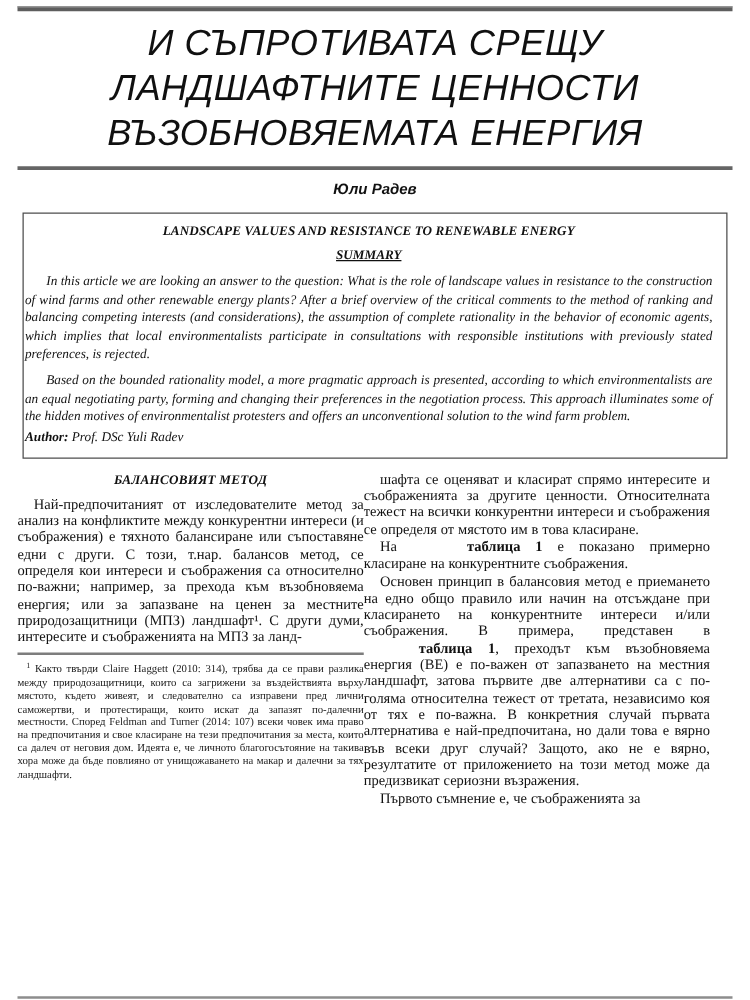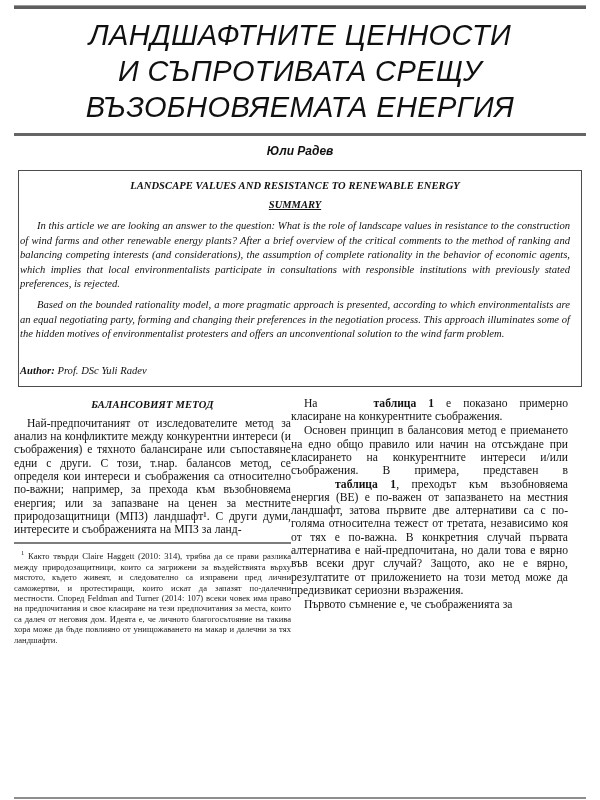--- a/index.html
+++ b/index.html
@@ -121,21 +121,21 @@
     text-align: justify;
     text-indent: 17px;
     margin-top: 6px;
     hyphens: auto;
   }
   .abs-author {
     font-family: "Liberation Serif", "DejaVu Serif", serif;
     font-style: italic;
     font-size: 10.6px;
     line-height: 15px;
-    margin-top: 21px;
+    margin-top: 1px;
   }
   .abs-author b { font-weight: bold; }
 
   
   .columns {
     margin-top: 10px;
     display: flex;
     gap: 0;
     align-items: flex-start;
   }
@@ -205,22 +205,22 @@
   }
 </style>
 </head>
 <body>
 
 <div class="page">
 
   <div class="rule-top"></div>
 
   <div class="title-block">
+    <div class="title-line">И СЪПРОТИВАТА СРЕЩУ</div>
     <div class="title-line">ЛАНДШАФТНИТЕ ЦЕННОСТИ</div>
-    <div class="title-line">И СЪПРОТИВАТА СРЕЩУ</div>
     <div class="title-line">ВЪЗОБНОВЯЕМАТА ЕНЕРГИЯ</div>
   </div>
 
   <div class="rule-under-title"></div>
 
   <div class="byline">
     <div class="author">Юли Радев</div>
   </div>
 
   <div class="abstract-box">
@@ -237,20 +237,21 @@
       <div class="sec-head">БАЛАНСОВИЯТ МЕТОД</div>
       <div class="body-p">Най-предпочитаният от изследователите метод за анализ на конфликтите между конкурентни интереси (и съображения) е тяхното балансиране или съпоставяне едни с други. С този, т.нар. балансов метод, се определя кои интереси и съображения са относително по-важни; например, за прехода към възобновяема енергия; или за запазване на ценен за местните природозащитници (МПЗ) ландшафт¹. С други думи, интересите и съображенията на МПЗ за ланд-</div>
 
       <div class="footnote-wrap">
         <div class="rule-footnote"></div>
         <div class="footnote"><sup>1</sup> <span>Както твърди Claire Haggett (2010: 314), трябва да се прави разлика между природозащитници, които са загрижени за въздействията върху мястото, където живеят, и следователно са изправени пред лични саможертви, и протестиращи, които искат да запазят по-далечни местности. Според Feldman and Turner (2014: 107) всеки човек има право на предпочитания и свое класиране на тези предпочитания за места, които са далеч от неговия дом. Идеята е, че личното благогосътояние на такива хора може да бъде повлияно от унищожаването на макар и далечни за тях ландшафти.</span></div>
       </div>
     </div>
 
     <div class="col">
+      <div class="body-p">шафта се оценяват и класират спрямо интересите и съображенията за другите ценности. Относителната тежест на всички конкурентни интереси и съображения се определя от мястото им в това класиране.</div>
       <div class="body-p">На <b>таблица 1</b> е показано примерно класиране на конкурентните съображения.</div>
       <div class="body-p">Основен принцип в балансовия метод е приемането на едно общо правило или начин на отсъждане при класирането на конкурентните интереси и/или съображения. В примера, представен в <b>таблица 1</b>, преходът към възобновяема енергия (ВЕ) е по-важен от запазването на местния ландшафт, затова първите две алтернативи са с по-голяма относителна тежест от третата, независимо коя от тях е по-важна. В конкретния случай първата алтернатива е най-предпочитана, но дали това е вярно във всеки друг случай? Защото, ако не е вярно, резултатите от приложението на този метод може да предизвикат сериозни възражения.</div>
       <div class="body-p">Първото съмнение е, че съображенията за</div>
     </div>
 
   </div>
 
   <div class="footer">
     <div class="rule-footer"></div>
   </div>

